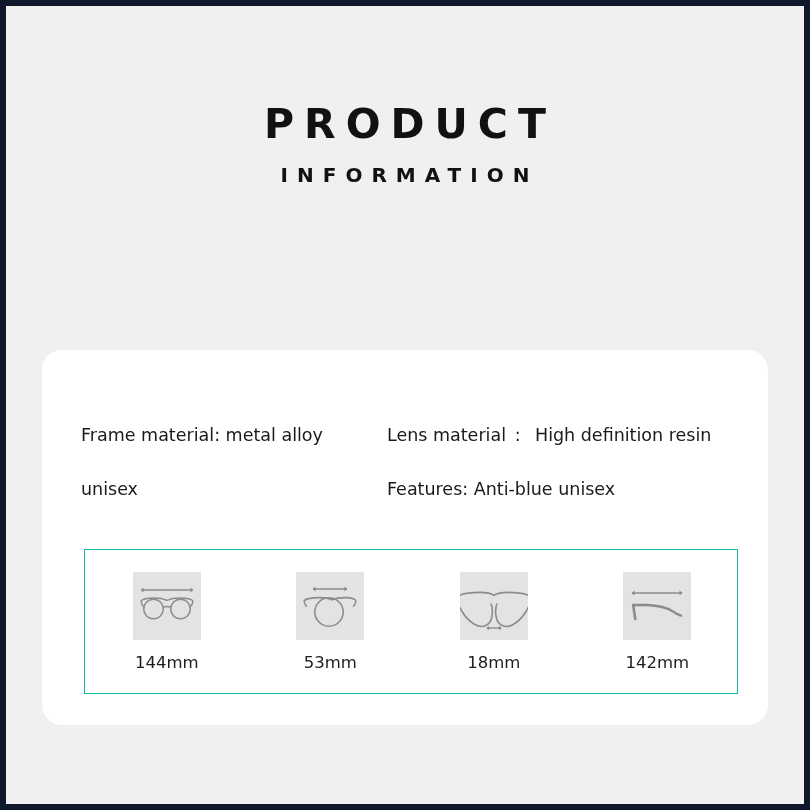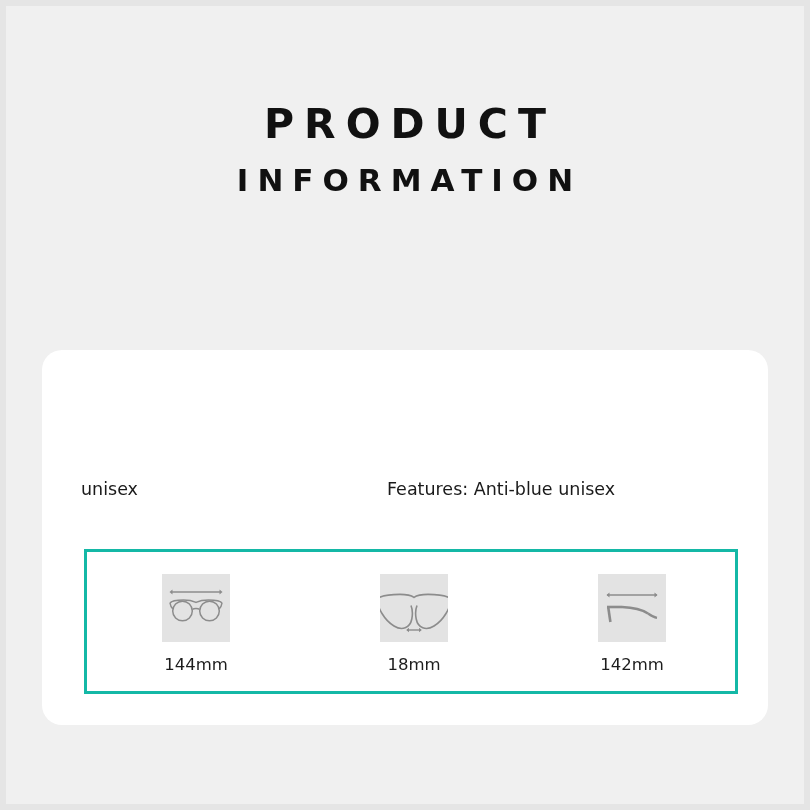--- a/index.html
+++ b/index.html
@@ -13,21 +13,21 @@
     font-family: "DejaVu Sans", sans-serif;
     overflow: hidden;
   }
 
   
   #page {
     position: absolute;
     left: 0; top: 0;
     width: 810px;
     height: 810px;
-    background: #e5e5e5;
+    background: #0f172a;
   }
   #canvas {
     position: absolute;
     left: 6px;
     top: 6px;
     width: 798px;
     height: 798px;
     background: #f0f0f0;
     overflow: hidden;
   }
@@ -45,21 +45,21 @@
     font-size: 41px;
     font-weight: 700;
     letter-spacing: 10px;
     color: #111111;
     line-height: 1;
     text-indent: 10px;
   }
   #title-sub {
     margin-top: 20px;
     font-family: "DejaVu Sans", sans-serif;
-    font-size: 31px;
+    font-size: 20px;
     font-weight: 700;
     letter-spacing: 9px;
     color: #111111;
     line-height: 1;
     text-indent: 9px;
   }
 
   
   #card {
     position: absolute;
@@ -93,21 +93,21 @@
   .spec-col-1 { left: 39px; }
   .spec-col-2 { left: 345px; }
 
   
   #measure-panel {
     position: absolute;
     left: 42px;
     top: 199px;
     width: 654px;
     height: 145px;
-    border: 3px solid #14b8a6;
+    border: 1px solid #14b8a6;
     box-sizing: border-box;
   }
   #measure-strip {
     position: absolute;
     left: 0;
     top: 0;
     width: 654px;
     height: 145px;
     display: flex;
     justify-content: space-around;
@@ -144,20 +144,24 @@
 <div id="page">
   <div id="canvas">
 
     <div id="heading">
       <div id="title-main">PRODUCT</div>
       <div id="title-sub">INFORMATION</div>
     </div>
 
     <div id="card">
 
+      <div class="spec-row" id="spec-row-1">
+        <div class="spec-cell spec-col-1">Frame material: metal alloy</div>
+        <div class="spec-cell spec-col-2">Lens material :  High definition resin</div>
+      </div>
 
       <div class="spec-row" id="spec-row-2">
         <div class="spec-cell spec-col-1">unisex</div>
         <div class="spec-cell spec-col-2">Features: Anti-blue unisex</div>
       </div>
 
       <div id="measure-panel">
         <div id="measure-strip">
 
           <div class="measure-item">
@@ -172,20 +176,36 @@
                   <circle cx="47.5" cy="37" r="9.8" stroke-width="1.5"></circle>
                   <path d="M30.3 35.5 C32 34.2 36 34.2 37.7 35.5" stroke-width="1.5"></path>
                   <path d="M8 29 C8.4 31.5 9.3 33.6 10.8 34.8" stroke-width="1.5"></path>
                   <path d="M60 29 C59.6 31.5 58.7 33.6 57.2 34.8" stroke-width="1.5"></path>
                 </g>
               </svg>
             </div>
             <div class="measure-label">144mm</div>
           </div>
 
+          <div class="measure-item">
+            <div class="measure-tile">
+              <svg width="68" height="68" viewBox="0 0 68 68">
+                <g stroke="#8c8c8c" fill="none" stroke-width="1.4">
+                  <line x1="17" y1="17" x2="51" y2="17"></line>
+                  <path d="M19.5 14.6 L16.5 17 L19.5 19.4 Z" fill="#8c8c8c" stroke="none"></path>
+                  <path d="M48.5 14.6 L51.5 17 L48.5 19.4 Z" fill="#8c8c8c" stroke="none"></path>
+                  <path d="M8 29 C9 27.4 14.5 25.6 23 25.6 C31 25.6 34 26.6 36 27.8 C38.5 26.6 44 25.6 50 25.6 C56 25.6 59.2 27.4 60 29" stroke-width="1.6"></path>
+                  <circle cx="33" cy="40" r="14.2" stroke-width="1.6"></circle>
+                  <path d="M8 29 C8.4 31.4 9.4 33.4 11 34.6" stroke-width="1.5"></path>
+                  <path d="M60 29 C59.6 31.4 58.6 33.4 57 34.6" stroke-width="1.5"></path>
+                </g>
+              </svg>
+            </div>
+            <div class="measure-label">53mm</div>
+          </div>
 
 
           <div class="measure-item">
             <div class="measure-tile">
               <svg width="68" height="68" viewBox="0 0 68 68">
                 <g stroke="#8c8c8c" fill="none" stroke-width="1.6">
                   <path d="M-2 24 C2 21.8 10 20.4 20 20.4 C28 20.4 31.5 21.6 34 23.4 C36.5 21.6 40 20.4 48 20.4 C58 20.4 66 21.8 70 24"></path>
                   <path d="M-4 24 C-2 34 4 46 14 52 C22 57 30 54 31.8 45 C32.6 41 32.8 36 31 31.5"></path>
                   <path d="M72 24 C70 34 64 46 54 52 C46 57 38 54 36.2 45 C35.4 41 35.2 36 37 31.5"></path>
                   <line x1="27" y1="56" x2="41" y2="56" stroke-width="1.4"></line>

